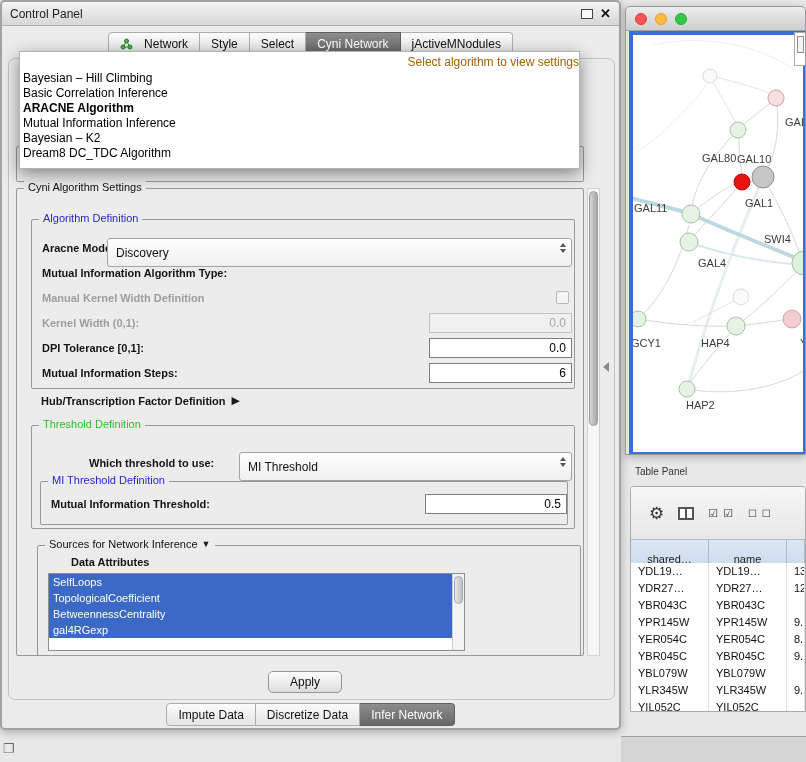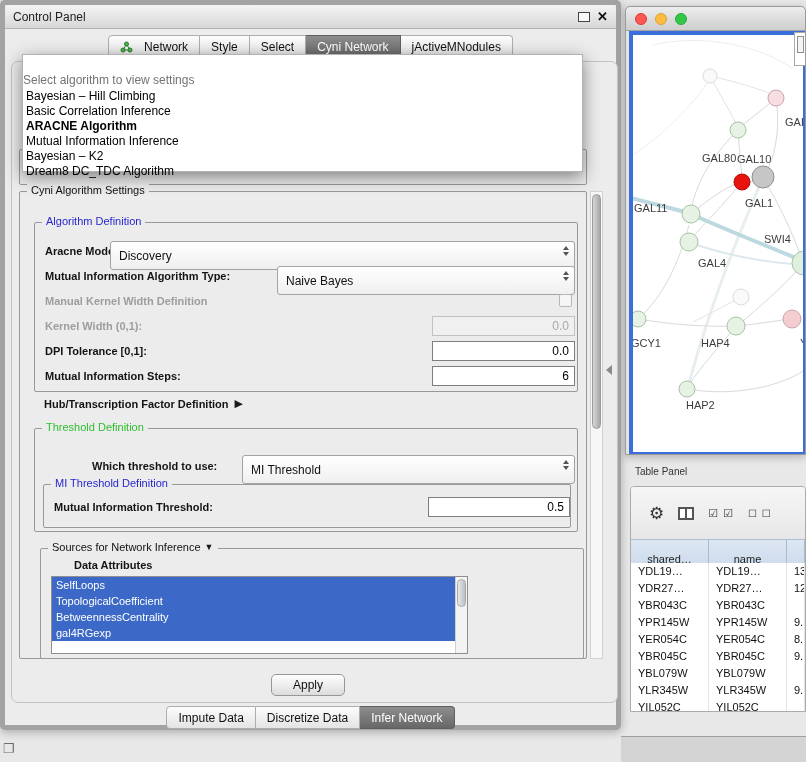--- a/index.html
+++ b/index.html
@@ -6,21 +6,21 @@
   html,body { width:806px; height:762px; }
   body {
     position:relative; overflow:hidden;
     font-family:"Liberation Sans", sans-serif;
     background:#e8e8e8; font-size:12px; color:#111;
   }
   .abs { position:absolute; }
 
   
   #control-panel { left:0; top:6; width:621px; height:730px;
-    background:#ececec; border:5px solid #a3a3a3; border-radius:5px;
+    background:#ececec; border:2px solid #a3a3a3; border-radius:5px;
     box-shadow:0 2px 10px rgba(0,0,0,.28); }
   .cp-titlebar { left:0; top:0; right:0; height:24px;
     background:linear-gradient(#f4f4f4,#d7d7d7); border-bottom:1px solid #b2b2b2;
     border-radius:5px 5px 0 0; display:flex; align-items:center; padding:0 8px; }
   .cp-title { font-size:12px; color:#222; }
   .cp-winbtns { margin-left:auto; display:flex; align-items:center; gap:7px; }
   .float-btn { width:12px; height:10px; border:1px solid #444; background:#f8f8f8; }
   .close-btn { font-size:13px; font-weight:bold; color:#111; line-height:12px; }
 
   .tab-row { left:0; top:30px; right:0; display:flex; justify-content:center; }
@@ -35,21 +35,21 @@
     border:1px solid #c4c4c4; border-radius:7px; background:#ececec; }
 
   
   .fragment-group { left:14px; top:144px; width:568px; height:36px;
     border:1px solid #9a9a9a; border-radius:2px; }
 
   
   .algo-popup { left:17px; top:49px; width:561px; height:118px; background:#fff;
     border:1px solid #b3b3b3; box-shadow:0 5px 16px rgba(0,0,0,.45); z-index:60;
     padding-top:2px; }
-  .popup-placeholder { height:17px; line-height:17px; text-align:left; color:#737373;margin-top:15px; }
+  .popup-placeholder { height:17px; line-height:17px; text-align:right; color:#a16207; }
   .popup-item { height:15px; line-height:15px; padding-left:3px; color:#000; cursor:default; }
   .popup-item.bold { font-weight:bold; }
 
   
   .group { position:absolute; border:1px solid #999; border-radius:2px; }
   .legend { position:absolute; top:-8px; left:7px; background:#ececec;
     padding:0 4px; font-size:11px; white-space:nowrap; display:flex; align-items:center; gap:4px; }
   .legend.blue { color:#2727cc; }
   .legend.green { color:#2dbe2d; }
 
@@ -209,27 +209,20 @@
       <span class="abs lbl" style="left:10px;top:22px;">Aracne Mode:</span>
       <div class="combo" style="left:75px;top:18px;width:465px;">
         <span>Discovery</span>
         <span class="arrows">
             <span class="tri-up"></span>
             <span class="tri-dn"></span>
           </span>
       </div>
 
       <span class="abs lbl" style="left:10px;top:47px;">Mutual Information Algorithm Type:</span>
-      <div class="combo" style="left:242px;top:43px;width:298px;">
-        <span>Naive Bayes</span>
-        <span class="arrows">
-            <span class="tri-up"></span>
-            <span class="tri-dn"></span>
-          </span>
-      </div>
 
       <span class="abs lbl dis" style="left:10px;top:72px;">Manual Kernel Width Definition</span>
       <span class="cb" style="left:524px;top:71px;"></span>
 
       <span class="abs lbl dis" style="left:10px;top:97px;">Kernel Width (0,1):</span>
       <input class="field" style="left: 397px; top: 93px; width: 143px;" disabled="" value="0.0">
 
       <span class="abs lbl" style="left:10px;top:122px;">DPI Tolerance [0,1]:</span>
       <input class="field" style="left: 397px; top: 118px; width: 143px;" value="0.0">
 

